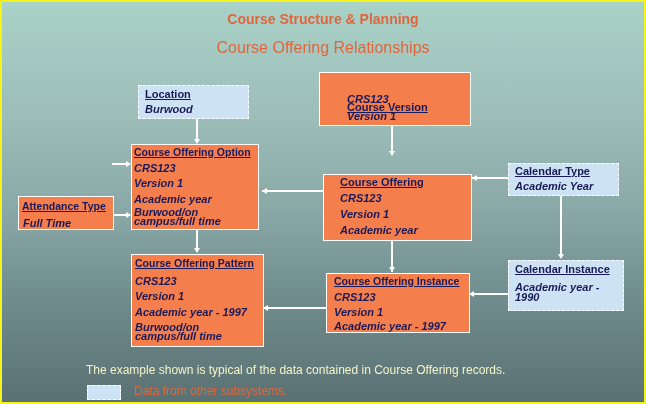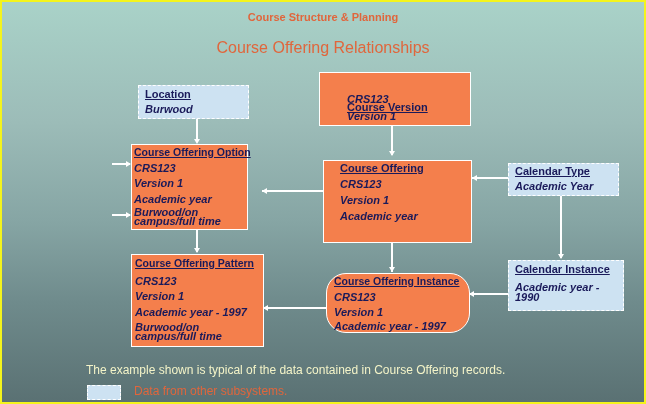--- a/index.html
+++ b/index.html
@@ -3,21 +3,21 @@
 <meta charset="utf-8">
 <style>
   html, body { margin: 0; padding: 0; }
   body { width: 646px; height: 404px; overflow: hidden; font-family: "Liberation Sans", sans-serif; }
   .frame {
     position: relative; width: 642px; height: 400px;
     border: 2px solid #f4f41c;
     background: linear-gradient(to bottom, #a9d2c8 0%, #9cbcb8 30%, #86a5a4 55%, #6f8b8c 75%, #5a7173 100%);
     overflow: hidden;
   }
-  .t1 { position: absolute; left: 0; width: 642px; top: 9px; text-align: center; color: #e0663c; font-size: 11px; font-weight: bold; }
+  .t1 { position: absolute; left: 0; width: 642px; top: 9px; text-align: center; color: #e0663c; font-size: 14px; font-weight: bold; }
   .t2 { position: absolute; left: 0; width: 642px; top: 37px; text-align: center; color: #e0663c; font-size: 16px; }
   .box { position: absolute; box-sizing: border-box; background: #f47f4c; border: 1.5px solid #ffffff; color: #1a1a5a; }
   .box.ext { background: #cde2f2; border: 1.5px dashed #ffffff; }
   .box .hd { font-size: 11px; font-weight: bold; text-decoration: underline; white-space: nowrap; position: absolute; }
   .box .ln { font-size: 11px; font-weight: bold; font-style: italic; white-space: nowrap; position: absolute; line-height: 10px; }
   .line { position: absolute; background: #ffffff; }
   .arr-d { position: absolute; width: 0; height: 0; border-left: 3px solid transparent; border-right: 3px solid transparent; border-top: 5px solid #ffffff; }
   .arr-l { position: absolute; width: 0; height: 0; border-top: 3px solid transparent; border-bottom: 3px solid transparent; border-right: 5px solid #ffffff; }
   .arr-r { position: absolute; width: 0; height: 0; border-top: 3px solid transparent; border-bottom: 3px solid transparent; border-left: 5px solid #ffffff; }
   .note { position: absolute; left: 84px; top: 361px; color: #f4f4c8; font-size: 12px; white-space: nowrap; }
@@ -69,52 +69,56 @@
     <span class="ln" style="left:6px; top:18px;">Burwood</span>
   </div>
 
   <div class="box" style="left:317px; top:70px; width:152px; height:54px;">
     <span class="hd" style="left:27px; top:8px;margin-top:20px;">Course Version</span>
     <span class="ln" style="left:27px; top:21px;">CRS123</span>
     <span class="ln" style="left:27px; top:38px;">Version 1</span>
   </div>
 
 
-  <div class="box" style="left:129px; top:142px; width:117px; height:86px;padding-left:12px;">
+  <div class="box" style="left:129px; top:142px; width:128px; height:86px;padding-left:12px;">
     <span class="hd" style="left:2px; top:1px; font-size:10.5px;">Course Offering Option</span>
     <span class="ln" style="left:2px; top:18px;">CRS123</span>
     <span class="ln" style="left:2px; top:33px;">Version 1</span>
     <span class="ln" style="left:2px; top:49px;">Academic year</span>
     <span class="ln" style="left:2px; top:63px; line-height:9px;">Burwood/on</span>
     <span class="ln" style="left:2px; top:72px; line-height:9px;">campus/full time</span>
   </div>
 
+  <div class="box" style="left:16px; top:194px; width:96px; height:34px;">
+    <span class="hd" style="left:3px; top:3px; font-size:10.5px;">Attendance Type</span>
+    <span class="ln" style="left:4px; top:21px;">Full Time</span>
+  </div>
 
-  <div class="box" style="left:321px; top:158px; width:149px; height:83px;">
+  <div class="box" style="left:321px; top:172px; width:149px; height:67px;">
     <span class="hd" style="left:16px; top:1px;">Course Offering</span>
     <span class="ln" style="left:16px; top:18px;">CRS123</span>
     <span class="ln" style="left:16px; top:34px;">Version 1</span>
     <span class="ln" style="left:16px; top:50px;">Academic year</span>
   </div>
 
   <div class="box ext" style="left:506px; top:161px; width:111px; height:33px;padding-left:8px;">
     <span class="hd" style="left:6px; top:1px;">Calendar Type</span>
     <span class="ln" style="left:6px; top:17px;">Academic Year</span>
   </div>
 
   <div class="box" style="left:129px; top:252px; width:133px; height:93px;">
     <span class="hd" style="left:3px; top:2px; font-size:10.5px;">Course Offering Pattern</span>
     <span class="ln" style="left:3px; top:21px;">CRS123</span>
     <span class="ln" style="left:3px; top:36px;">Version 1</span>
     <span class="ln" style="left:3px; top:52px;">Academic year - 1997</span>
     <span class="ln" style="left:3px; top:68px; line-height:9px;">Burwood/on</span>
     <span class="ln" style="left:3px; top:77px; line-height:9px;">campus/full time</span>
   </div>
 
-  <div class="box" style="left:324px; top:271px; width:144px; height:60px;border-radius:20px;">
+  <div class="box" style="left:324px; top:271px; width:144px; height:60px;">
     <span class="hd" style="left:7px; top:1px; font-size:10.5px;">Course Offering Instance</span>
     <span class="ln" style="left:7px; top:18px;">CRS123</span>
     <span class="ln" style="left:7px; top:33px;">Version 1</span>
     <span class="ln" style="left:7px; top:47px;">Academic year - 1997</span>
   </div>
 
   <div class="box ext" style="left:506px; top:258px; width:116px; height:51px;">
     <span class="hd" style="left:6px; top:2px;">Calendar Instance</span>
     <span class="ln" style="left:6px; top:22px; line-height:9px;">Academic year -</span>
     <span class="ln" style="left:6px; top:32px; line-height:9px;">1990</span>

